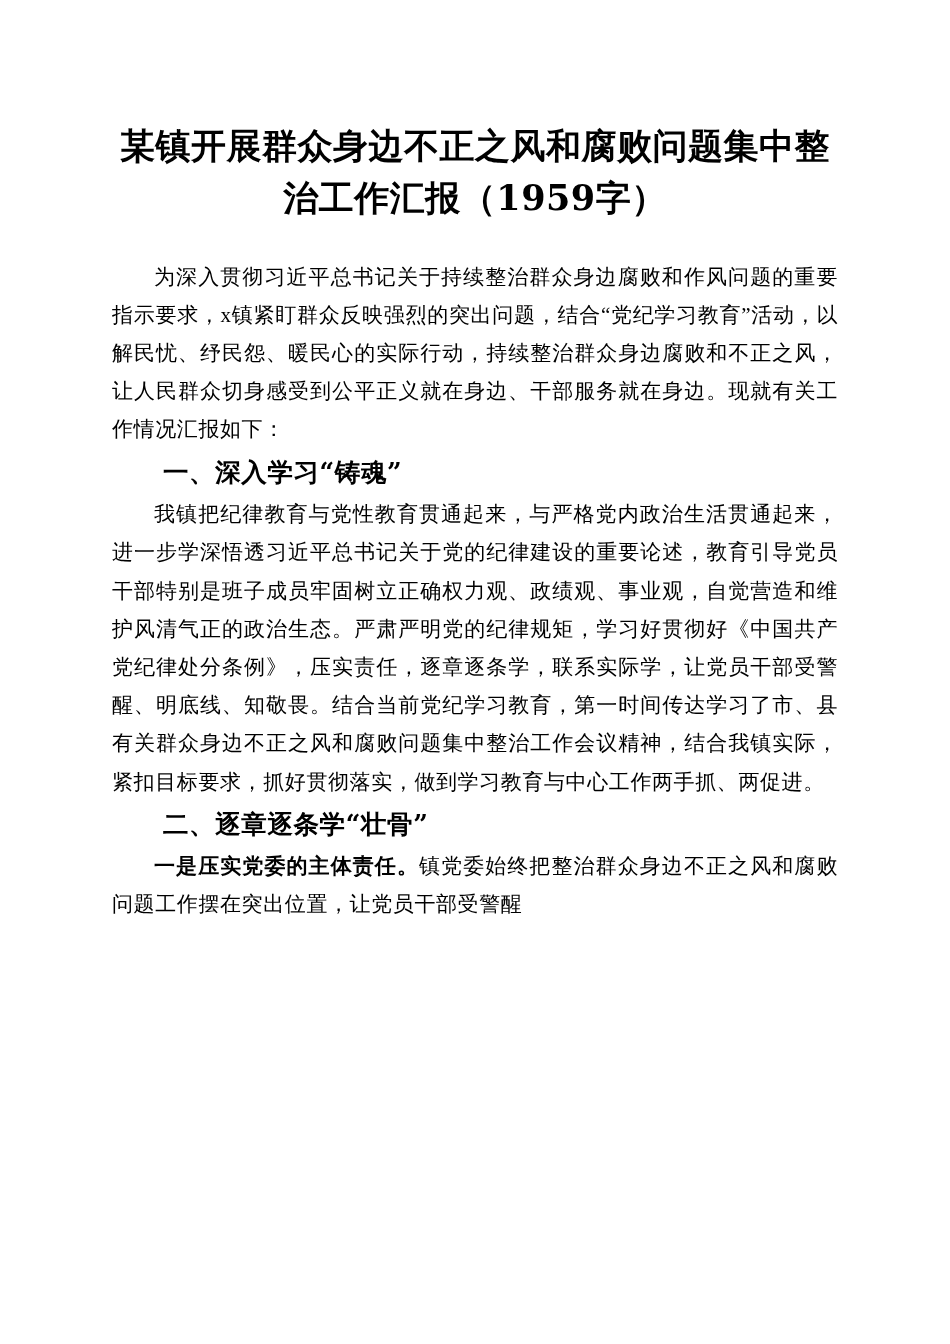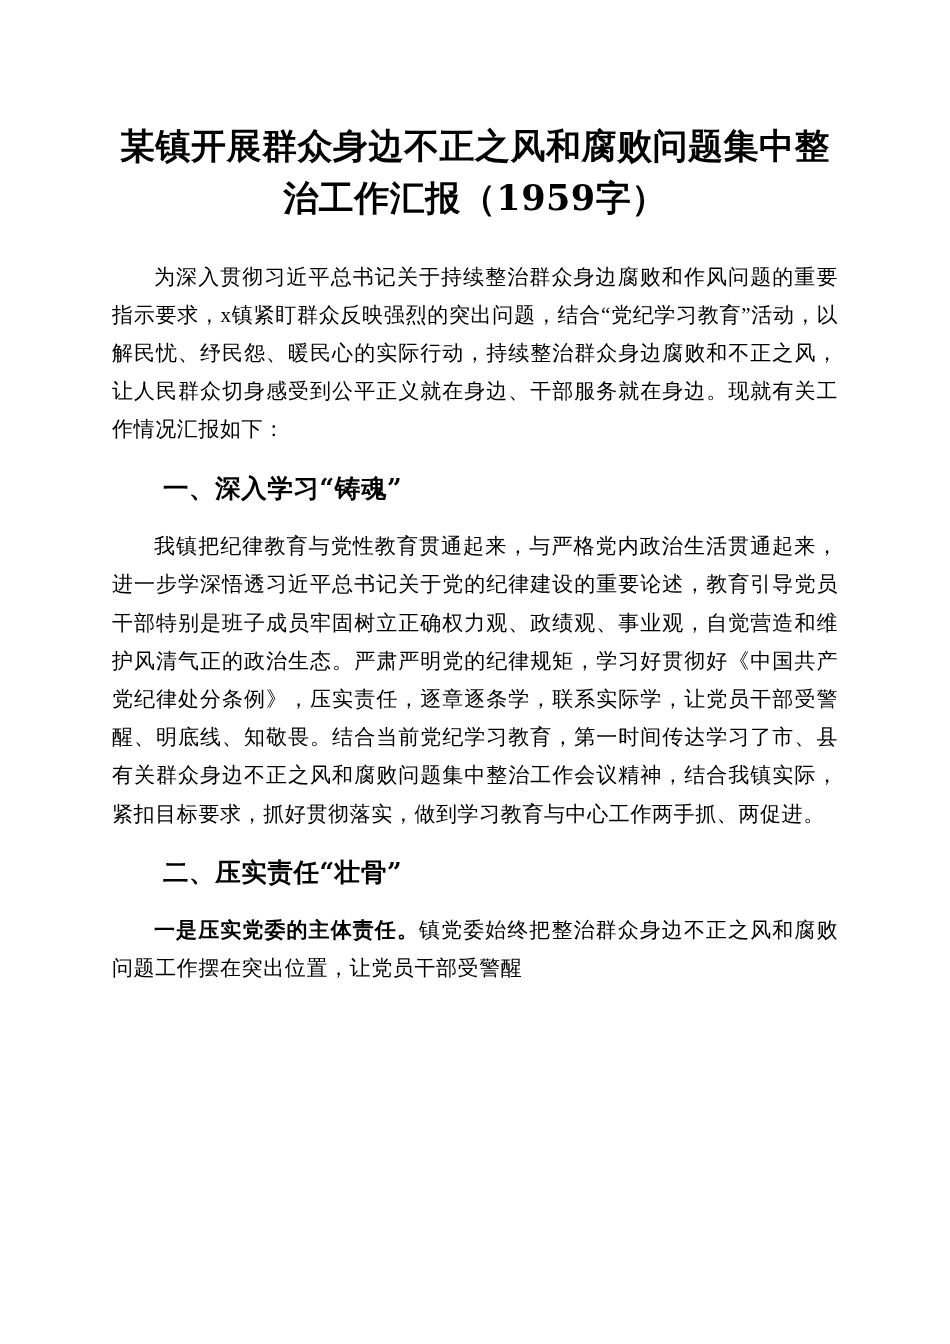--- a/index.html
+++ b/index.html
@@ -48,21 +48,21 @@
     text-indent: 2em;
     font-weight: bold;
     letter-spacing: 0.6px;
     font-family: "DejaVu Serif", "Liberation Serif", serif;
   }
   .para .lead {
     font-weight: bold;
     font-family: Liberation Sans, sans-serif;
   }
   .block + .block {
-    margin-top: 16px;
+    margin-top: 0;
   }
 </style>
 </head>
 <body>
 
 <div class="page">
 
   <h1 class="doc-title">某镇开展群众身边不正之风和腐败问题集中整治工作汇报（1959字）</h1>
 
   <div class="block">
@@ -71,20 +71,20 @@
 
   <div class="block">
     <p class="heading">一、深入学习“铸魂”</p>
   </div>
 
   <div class="block">
     <p class="para">我镇把纪律教育与党性教育贯通起来，与严格党内政治生活贯通起来，进一步学深悟透习近平总书记关于党的纪律建设的重要论述，教育引导党员干部特别是班子成员牢固树立正确权力观、政绩观、事业观，自觉营造和维护风清气正的政治生态。严肃严明党的纪律规矩，学习好贯彻好《中国共产党纪律处分条例》，压实责任，逐章逐条学，联系实际学，让党员干部受警醒、明底线、知敬畏。结合当前党纪学习教育，第一时间传达学习了市、县有关群众身边不正之风和腐败问题集中整治工作会议精神，结合我镇实际，紧扣目标要求，抓好贯彻落实，做到学习教育与中心工作两手抓、两促进。</p>
   </div>
 
   <div class="block">
-    <p class="heading">二、压实责任“壮骨”</p>
+    <p class="heading">二、逐章逐条学“壮骨”</p>
   </div>
 
   <div class="block">
     <p class="para"><span class="lead">一是压实党委的主体责任。</span><span>镇党委始终把整治群众身边不正之风和腐败问题工作摆在突出位置，让党员干部受警醒</span></p>
   </div>
 
 </div>
 
 </body></html>

